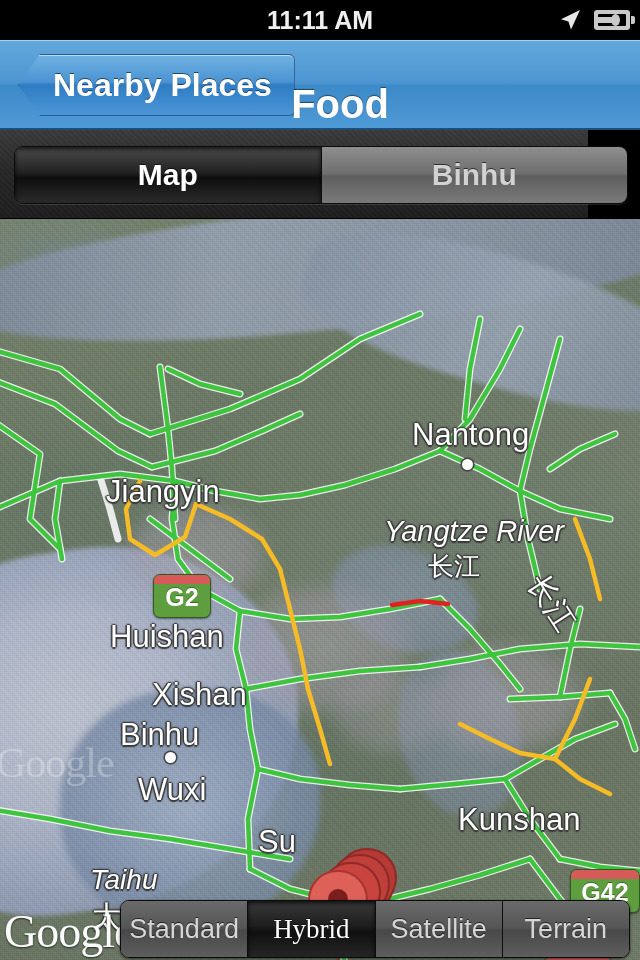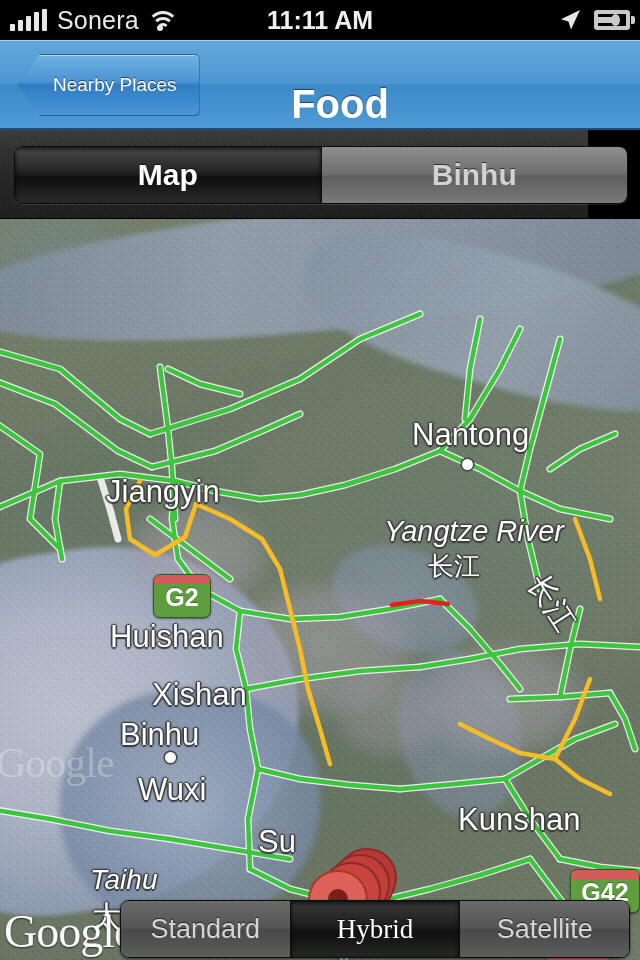--- a/index.html
+++ b/index.html
@@ -44,21 +44,21 @@
   .navbar{
     position:absolute;left:0;top:40px;width:640px;height:88px;
     background:linear-gradient(to bottom,#63a8dc 0%,#4e96d2 48%,#3d8ac9 52%,#4f9ad6 100%);
     border-bottom:2px solid #1d4e79;
     box-shadow:inset 0 1px 0 rgba(255,255,255,.45);
   }
   .backbtn{
     position:absolute;left:18px;top:14px;height:60px;
     display:flex;align-items:center;
     padding:0 22px 0 34px;
-    color:#fff;font-size:19px;font-weight:normal;
+    color:#fff;font-size:32px;font-weight:bold;
     background:linear-gradient(to bottom,#6fb2e2 0%,#4b93d2 45%,#2f7cc4 50%,#4b96d6 100%);
     border:1px solid #2a5d8b;
     border-radius:6px;
     box-shadow:inset 0 1px 0 rgba(255,255,255,.5), 0 1px 1px rgba(0,0,0,.28);
     text-shadow:0 -1px 0 rgba(0,0,0,.55);
     clip-path:polygon(22px 0, 100% 0, 100% 100%, 22px 100%, 0 50%);
   }
   .backbtn:before{
     content:"";position:absolute;left:-1px;top:-1px;bottom:-1px;width:30px;
   }
@@ -221,36 +221,20 @@
     box-shadow:inset 0 2px 4px rgba(0,0,0,.8);
     font-family:Liberation Serif, serif;
   }
 </style>
 </head>
 <body>
 
 <div class="phone">
 
   <div class="statusbar">
-    <div class="sb-left">
-      <div class="bars">
-          <i></i>
-          <i></i>
-          <i></i>
-          <i></i>
-          <i></i>
-        </div>
-      <div class="carrier">Sonera</div>
-      <div class="wifi">
-        <span class="a1"></span>
-          <span class="a2"></span>
-          <span class="a3"></span>
-          <span class="dot"></span>
-      </div>
-    </div>
     <div class="sb-time">11:11 AM</div>
     <div class="sb-right">
       <svg class="locarrow" viewBox="0 0 24 24">
         <path d="M22 2 L3 11.2 L10.4 13.6 L13 21.6 Z" fill="#e6e6e6"></path>
       </svg>
       <div class="battery">
           <div class="plug"></div>
         </div>
     </div>
   </div>
@@ -435,16 +419,17 @@
     </svg>
     <svg class="pin" style="left:305px;top:650px;" viewBox="0 0 66 92">
       <path d="M33 2 C16 2 4 15 4 31 C4 50 28 74 33 90 C38 74 62 50 62 31 C62 15 50 2 33 2 Z" fill="#dd6159" stroke="#a8352f" stroke-width="2"></path>
       <circle cx="33" cy="30" r="10" fill="#7c1f1c"></circle>
     </svg>
 
     <div class="seg-bottom" style="top:670px;">
       <div class="segbtn">Standard</div>
       <div class="segbtn sel">Hybrid</div>
       <div class="segbtn">Satellite</div>
+      <div class="segbtn">Terrain</div>
     </div>
   </div>
 
 </div>
 
 </body></html>

